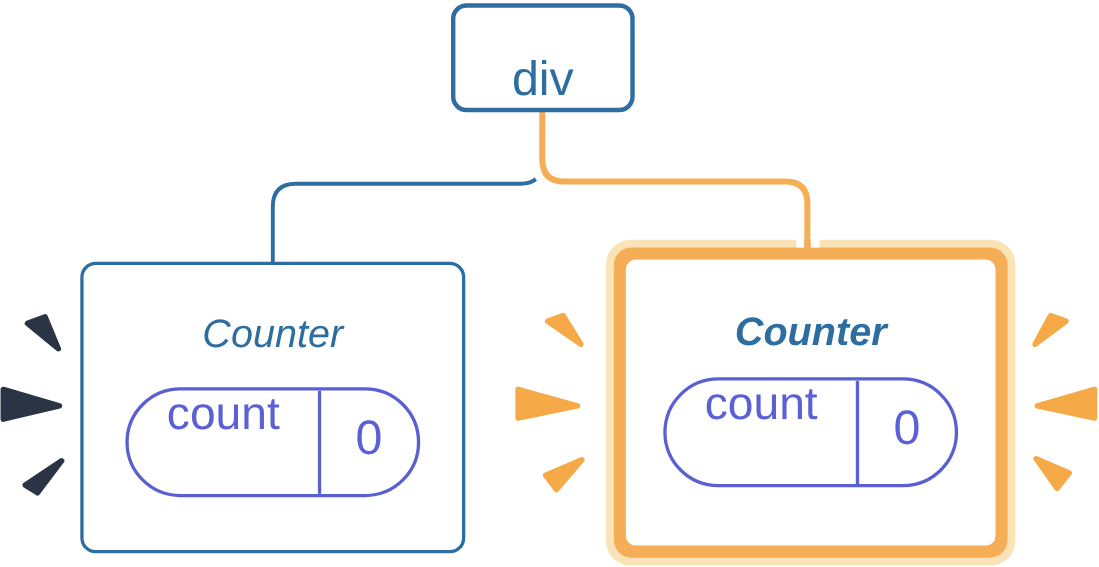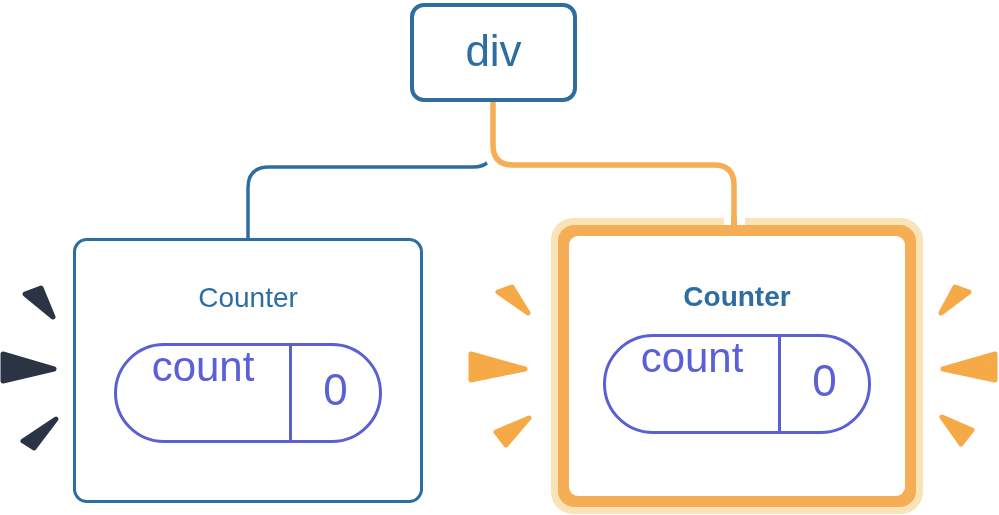--- a/index.html
+++ b/index.html
@@ -37,21 +37,21 @@
   }
 
   
   .root-node {
     position: absolute;
     left: 410px; top: 3px;
     width: 167px; height: 99px;
     background: #ffffff;
     border: 4px solid var(--c-steel-blue, #2D6D9F);
     border-radius: 14px;
-    display: flex; align-items: center; justify-content: center;
+    display: flex; align-items: flex-end; justify-content: center;
     z-index: 2;
   }
   .root-node-label {
     color: var(--c-steel-blue, #2D6D9F);
     font-size: 44px;
     line-height: 1;
     padding-bottom: 4px;
   }
 
   
@@ -82,22 +82,23 @@
   }
   .card-highlight-inner {
     width: 100%; height: 100%;
     background: #ffffff;
     border-radius: 9px;
     display: flex; flex-direction: column; align-items: center;
   }
 
   .counter-title {
     color: var(--c-steel-blue, #2D6D9F);
-    font-size: 28px;
+    font-size: 36px;
     line-height: 1.15;
+    font-style: italic;
   }
   .card-plain .counter-title { margin-top: 41px; font-weight: 500; }
   .card-highlight-inner .counter-title { margin-top: 45px; font-weight: 700; }
 
   
   .state-pill {
     width: 268px; height: 100px;
     border: 3px solid var(--c-indigo, #5A5FD1);
     border-radius: 52px;
     background: #ffffff;

